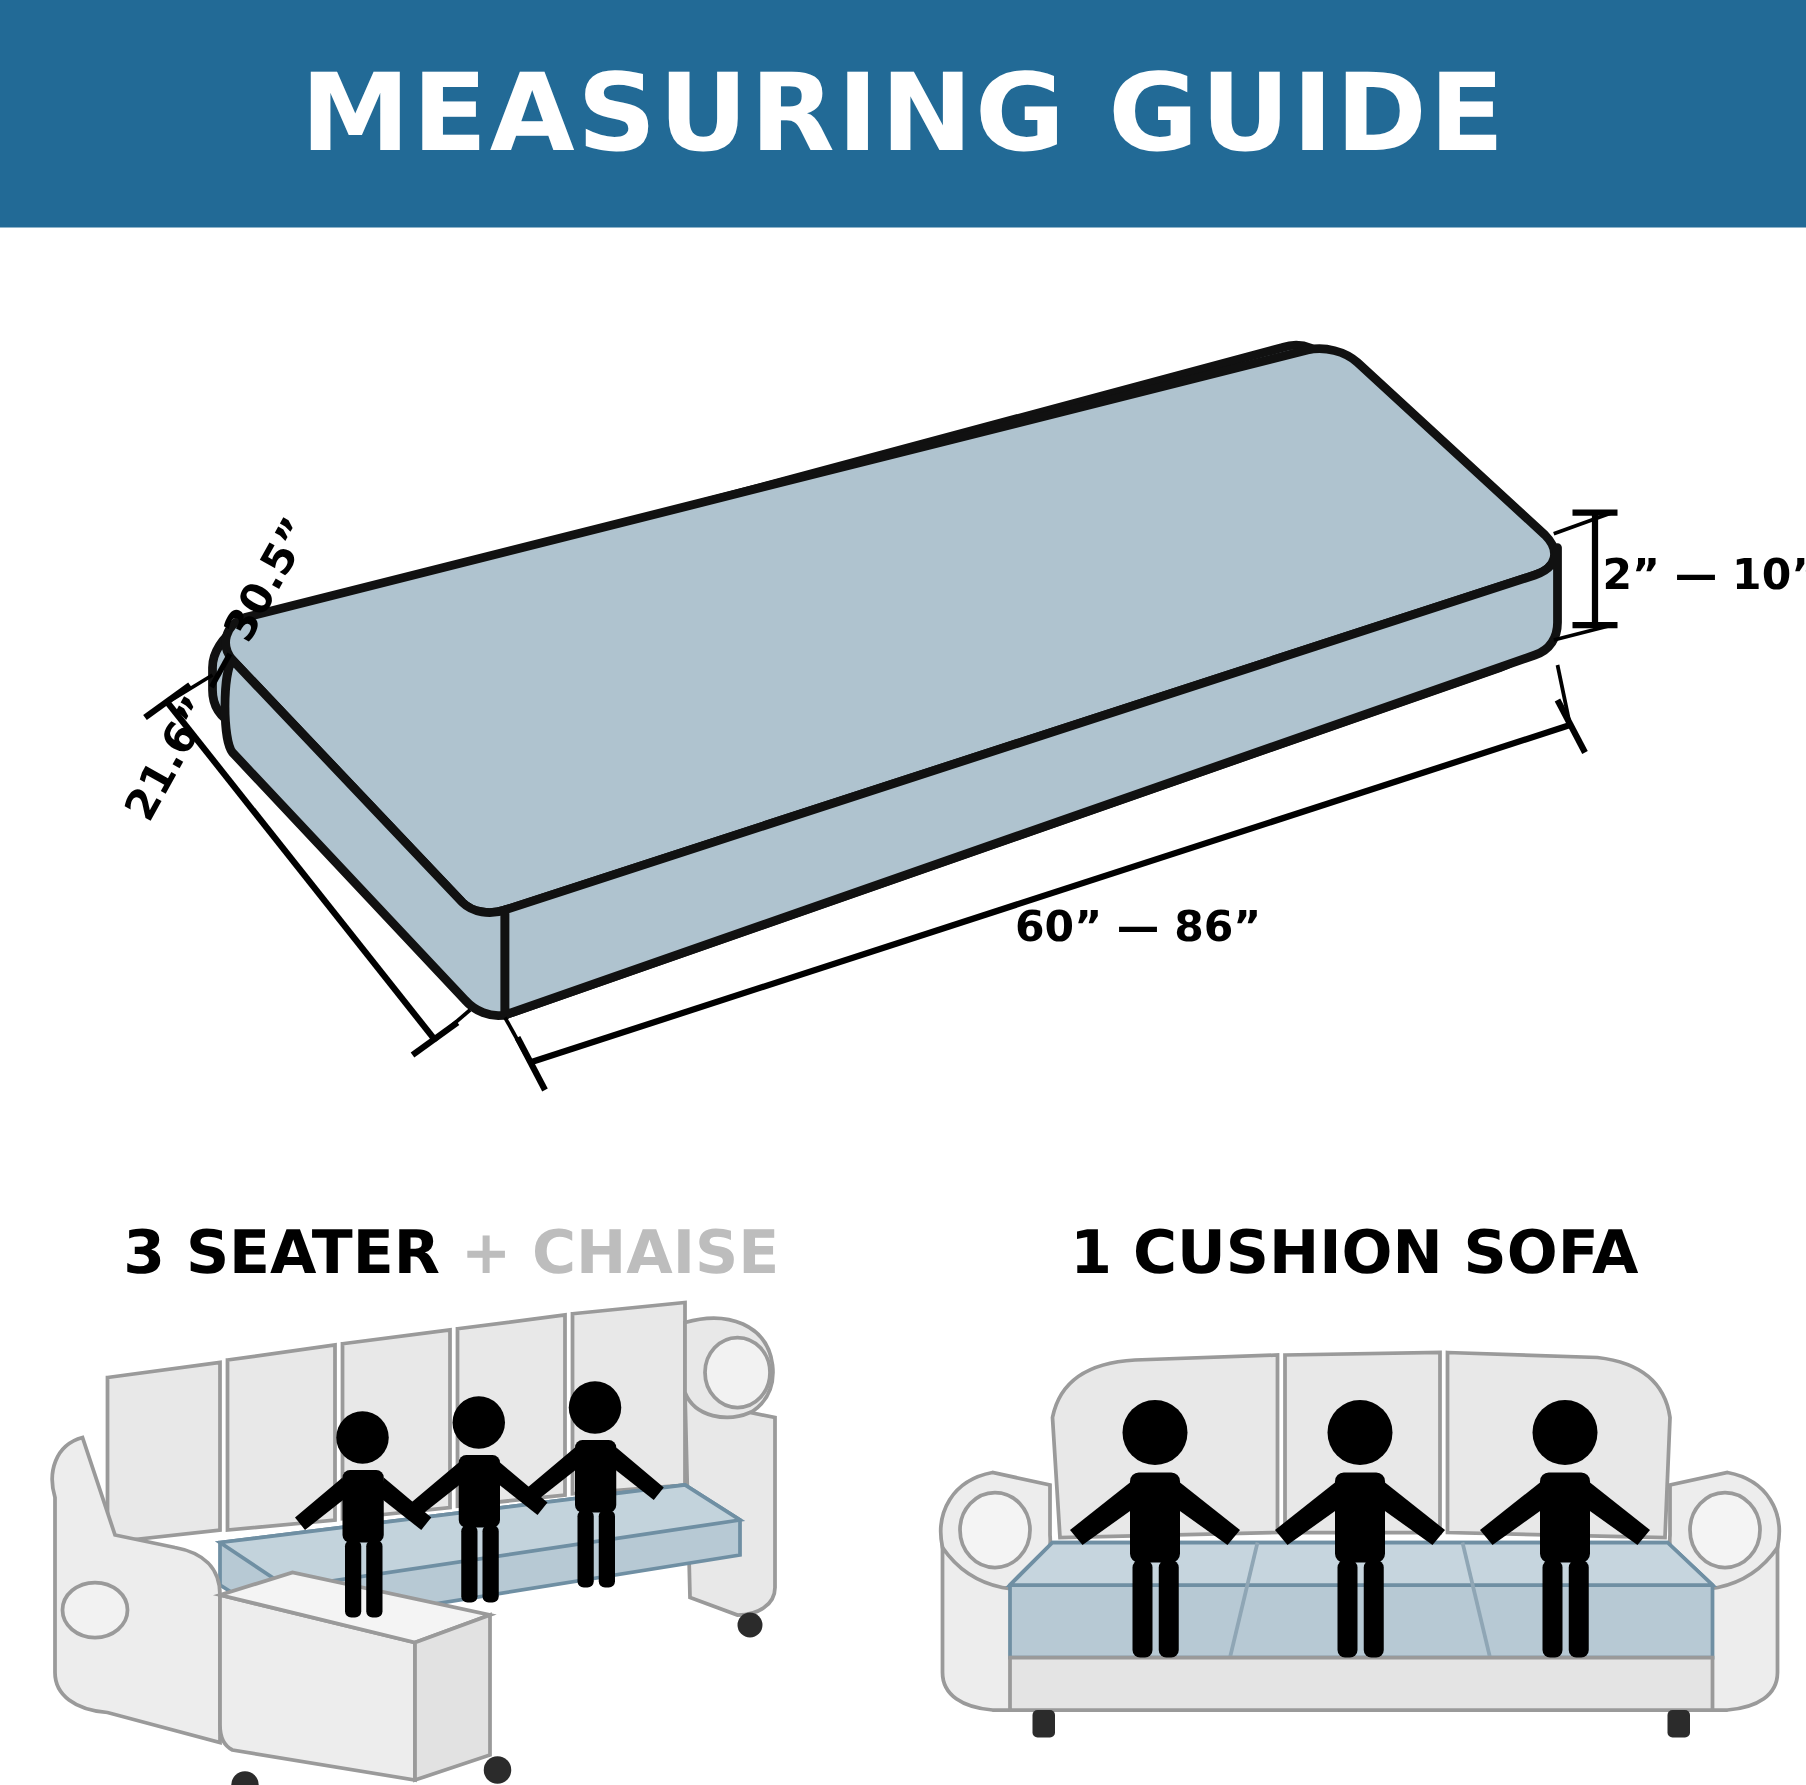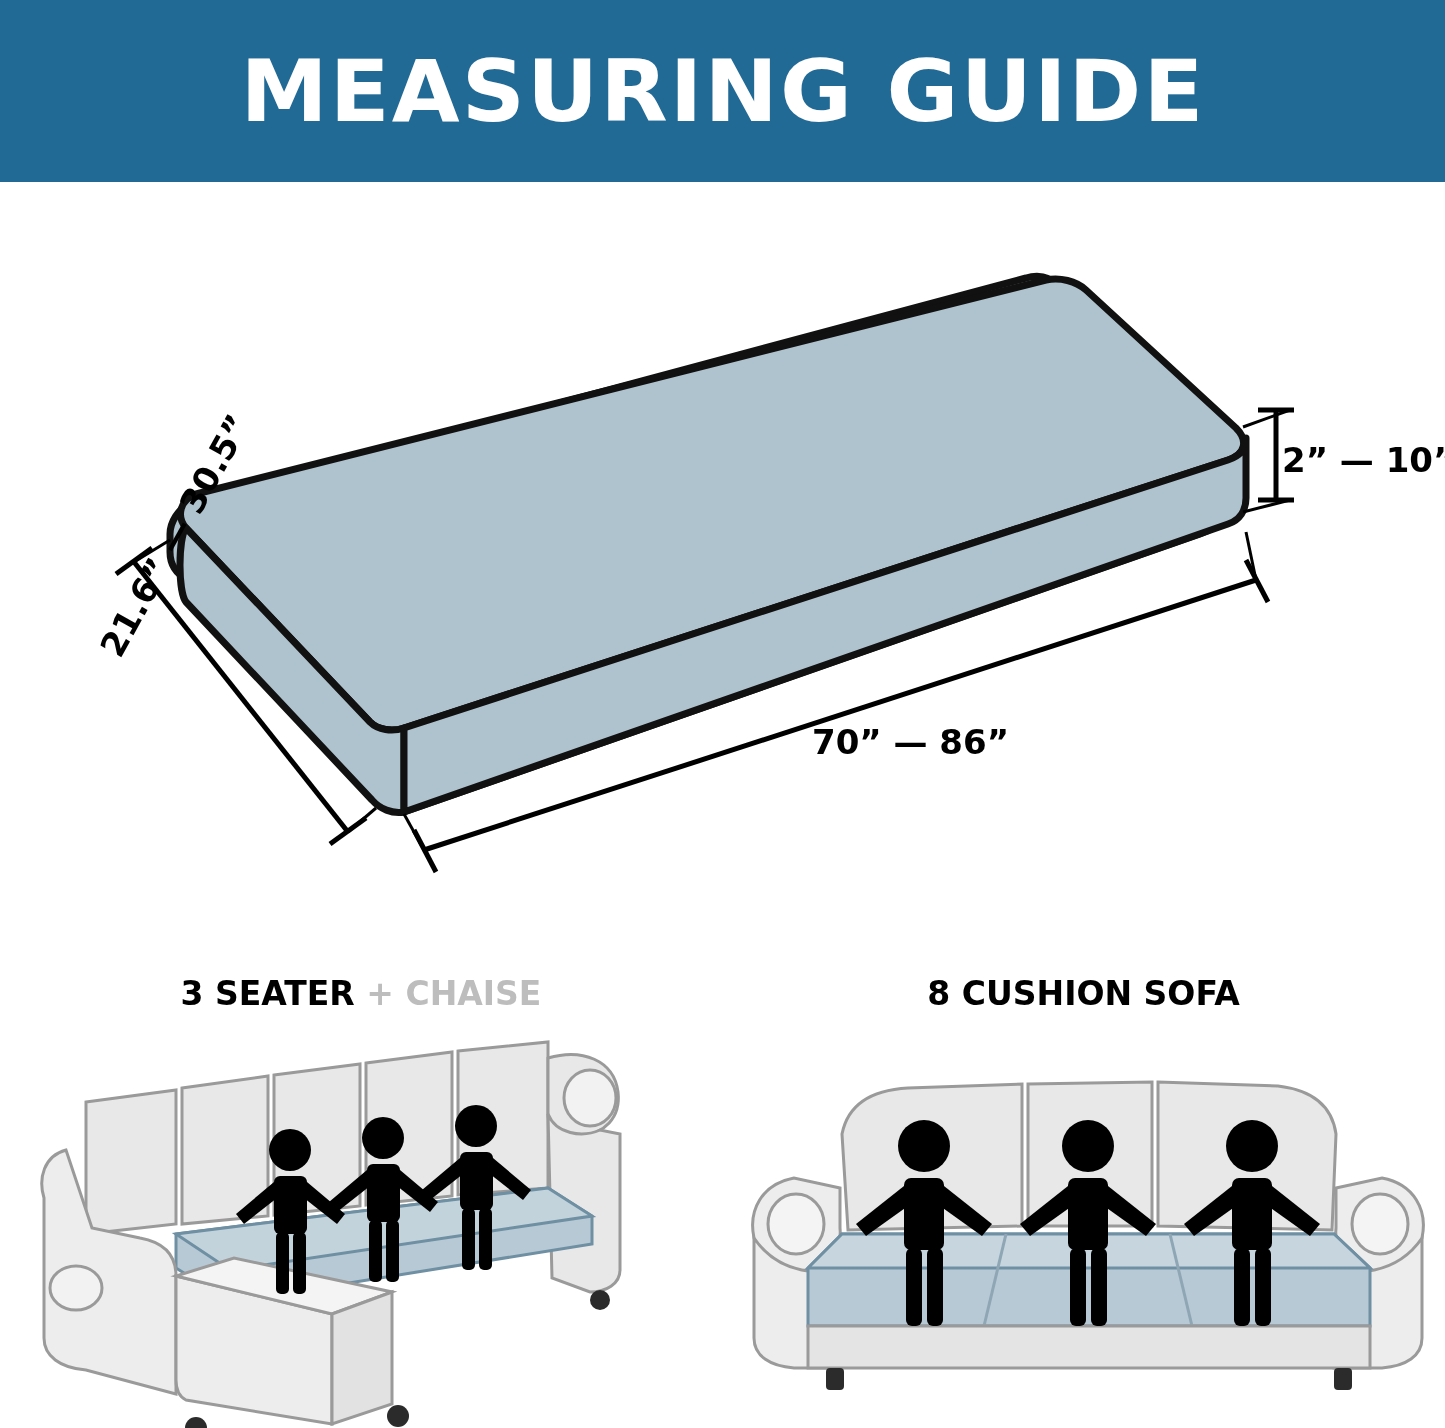--- a/index.html
+++ b/index.html
@@ -96,21 +96,21 @@
   .panel-left { left: 0; width: 722px; }
   .panel-right { left: 722px; width: 723px; }
 
   .panel-title {
     position: absolute;
     top: 22px;
     width: 100%;
     text-align: center;
     font-family: "DejaVu Sans", sans-serif;
     font-weight: bold;
-    font-size: 33px;
+    font-size: 48px;
     letter-spacing: 0px;
     color: #000000;
     white-space: nowrap;
   }
   .panel-title .muted {
     color: #BDBDBD;
   }
   .panel-title .plus {
     color: #BDBDBD;
   }
@@ -185,21 +185,21 @@
       <g stroke="#000000" stroke-width="5" fill="none">
         <line x1="134" y1="380" x2="348" y2="650"></line>
         <line x1="116" y1="392" x2="152" y2="366"></line>
         <line x1="330" y1="662" x2="366" y2="636"></line>
 
         <line x1="170" y1="358" x2="134" y2="380" stroke-width="3"></line>
         <line x1="376" y1="626" x2="348" y2="650" stroke-width="3"></line>
       </g>
     </svg>
 
-    <div class="dim-label dim-width">70” — 86”</div>
+    <div class="dim-label dim-width">60” — 86”</div>
     <div class="dim-label dim-height">2” — 10”</div>
     <div class="dim-label dim-depth">21.6” — 30.5”</div>
   </div>
 
   <div class="bottom-row">
 
     <div class="panel panel-left">
       <div class="panel-title">
         <span>3 SEATER</span>
         <span class="plus">+</span>
@@ -277,21 +277,21 @@
               <rect x="462" y="170" width="13" height="62" rx="5"></rect>
               <rect x="479" y="170" width="13" height="62" rx="5"></rect>
             </g>
           </g>
         </svg>
       </div>
     </div>
 
     <div class="panel panel-right">
       <div class="panel-title">
-        <span>8 CUSHION SOFA</span>
+        <span>1 CUSHION SOFA</span>
       </div>
 
       <div class="sofa-holder">
         <svg width="723" height="390" viewBox="0 0 723 390">
 
           <g fill="#E8E8E8" stroke="#9A9A9A" stroke-width="3">
             <path d="M120 96 C 126 66 150 52 186 50 L 300 46 L 300 188 L 126 192 Z"></path>
             <path d="M306 46 L 430 44 L 430 188 L 306 188 Z"></path>
             <path d="M436 44 L 556 48 C 590 52 610 68 614 96 L 610 192 L 436 188 Z"></path>
           </g>

